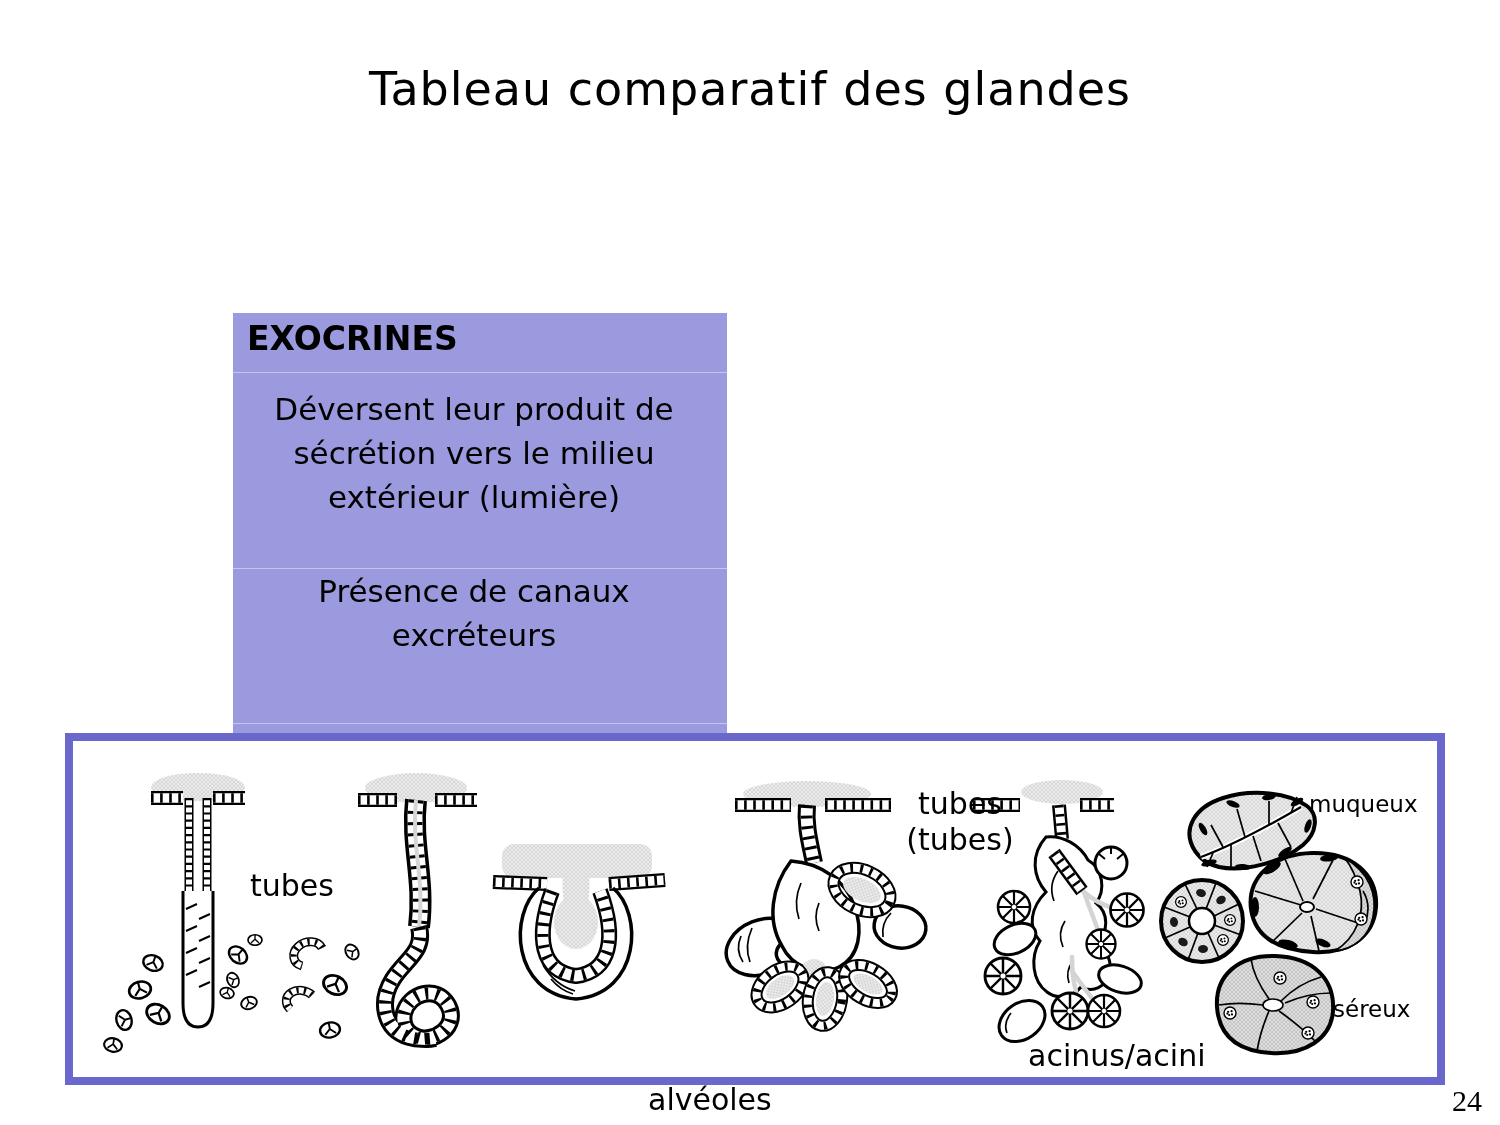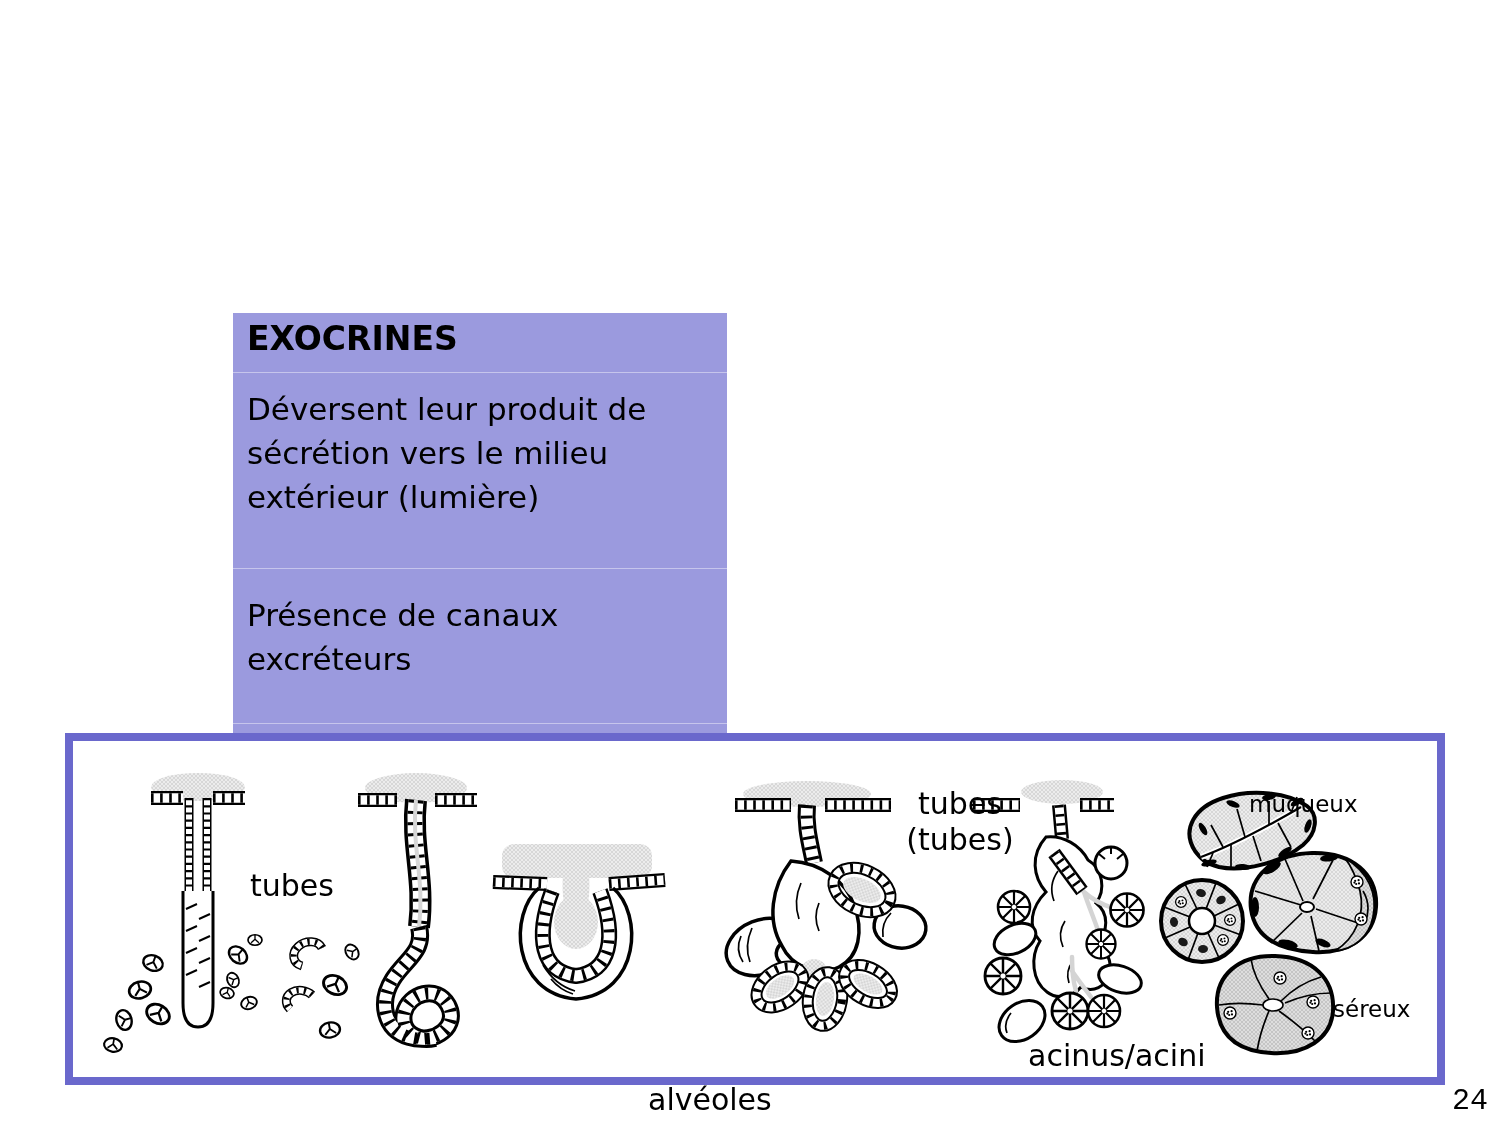--- a/index.html
+++ b/index.html
@@ -4,33 +4,33 @@
 <style>
   html,body{margin:0;padding:0;background:#fff;}
   .slide{position:relative;width:1500px;height:1125px;background:#fff;overflow:hidden;
          font-family:"DejaVu Sans",sans-serif;color:#000;}
   .title{position:absolute;top:62px;left:0;width:100%;text-align:center;
          font-size:46px;font-weight:500;letter-spacing:1px;}
   
   .gland-table{position:absolute;left:233px;top:313px;width:494px;height:420px;
                background:#9b9ade;}
   .gt-row{position:absolute;left:0;width:100%;box-sizing:border-box;padding:8px 26px 0 14px;}
-  .gt-row.sep{border-top:1px solid #c6c5ec;}
+  .gt-row.sep{border-top:1px solid #c6c5ec;text-align:center;}
   .gt-header{top:0;height:59px;font-size:33px;font-weight:bold;padding-top:6px;}
   .gt-r2{top:59px;height:196px;font-size:31px;line-height:1.42;padding-top:14px;}
-  .gt-r3{top:255px;height:155px;font-size:31px;line-height:1.42;padding-top:24px;}
+  .gt-r3{top:255px;height:155px;font-size:31px;line-height:1.42;padding-top:0;}
   .gt-r4{top:410px;height:10px;padding:0;}
   
   .figure{position:absolute;left:65px;top:733px;width:1380px;height:352px;
           border:8px solid #6a68cc;box-sizing:border-box;background:#fff;}
   .figure svg{position:absolute;left:0;top:0;}
   .lbl{position:absolute;font-size:30px;white-space:nowrap;}
   .lbl-small{font-size:23px;}
   .lbl-center{text-align:center;white-space:normal;line-height:1.2;}
-  .pagenum{position:absolute;left:1452px;top:1084px;font-family:Liberation Mono, monospace;
+  .pagenum{position:absolute;left:1452px;top:1084px;font-family:Liberation Serif, serif;
            font-size:30px;}
   
   .o3{fill:#fff;stroke:#000;stroke-width:3;}
   .o35{fill:#fff;stroke:#000;stroke-width:3.5;}
   .thin{fill:none;stroke:#000;stroke-width:1.7;}
   .tick{fill:none;stroke:#000;stroke-width:2;}
   .gray{fill:none;stroke:#d4d4d4;stroke-width:4.5;stroke-linecap:round;}
   .railB{fill:none;stroke:#000;stroke-width:14;}
   .railW{fill:none;stroke:#fff;stroke-width:9.5;}
   .railT{fill:none;stroke:#000;stroke-width:9.5;stroke-dasharray:2.6 6.5;}
@@ -51,20 +51,21 @@
   .cupT{fill:none;stroke:#000;stroke-width:11;stroke-dasharray:3 8;}
   .sacB{fill:none;stroke:#000;stroke-width:12;}
   .sacW{fill:none;stroke:#fff;stroke-width:8;}
   .sacT{fill:none;stroke:#000;stroke-width:8;stroke-dasharray:2.8 7;}
 </style>
 </head>
 <body>
 
 <div class="slide">
 
+  <div class="title">Tableau comparatif des glandes</div>
 
   <div class="gland-table">
     <div class="gt-row gt-header">EXOCRINES</div>
     <div class="gt-row gt-r2 sep">Déversent leur produit de sécrétion vers le milieu extérieur (lumière)</div>
     <div class="gt-row gt-r3 sep">Présence de canaux excréteurs</div>
     <div class="gt-row gt-r4 sep"></div>
   </div>
 
   <div class="figure">
     <svg width="1364" height="336" viewBox="0 0 1364 336">
@@ -326,18 +327,18 @@
       </g>
     </svg>
 
     <div class="lbl" style="left:177px;top:127px;">tubes</div>
     <div class="lbl lbl-center" style="left:807px;top:45px;width:160px;">
       <div>tubes</div>
       <div>(tubes)</div>
     </div>
     <div class="lbl" style="left:575px;top:297px;margin-top:44px;">alvéoles</div>
     <div class="lbl" style="left:955px;top:297px;">acinus/acini</div>
-    <div class="lbl lbl-small" style="left:1176px;top:50px;">muqueux</div>
+    <div class="lbl lbl-small" style="left:1236px;top:50px;">muqueux</div>
     <div class="lbl lbl-small" style="left:1260px;top:255px;">séreux</div>
   </div>
 
   <div class="pagenum">24</div>
 </div>
 
 </body></html>

